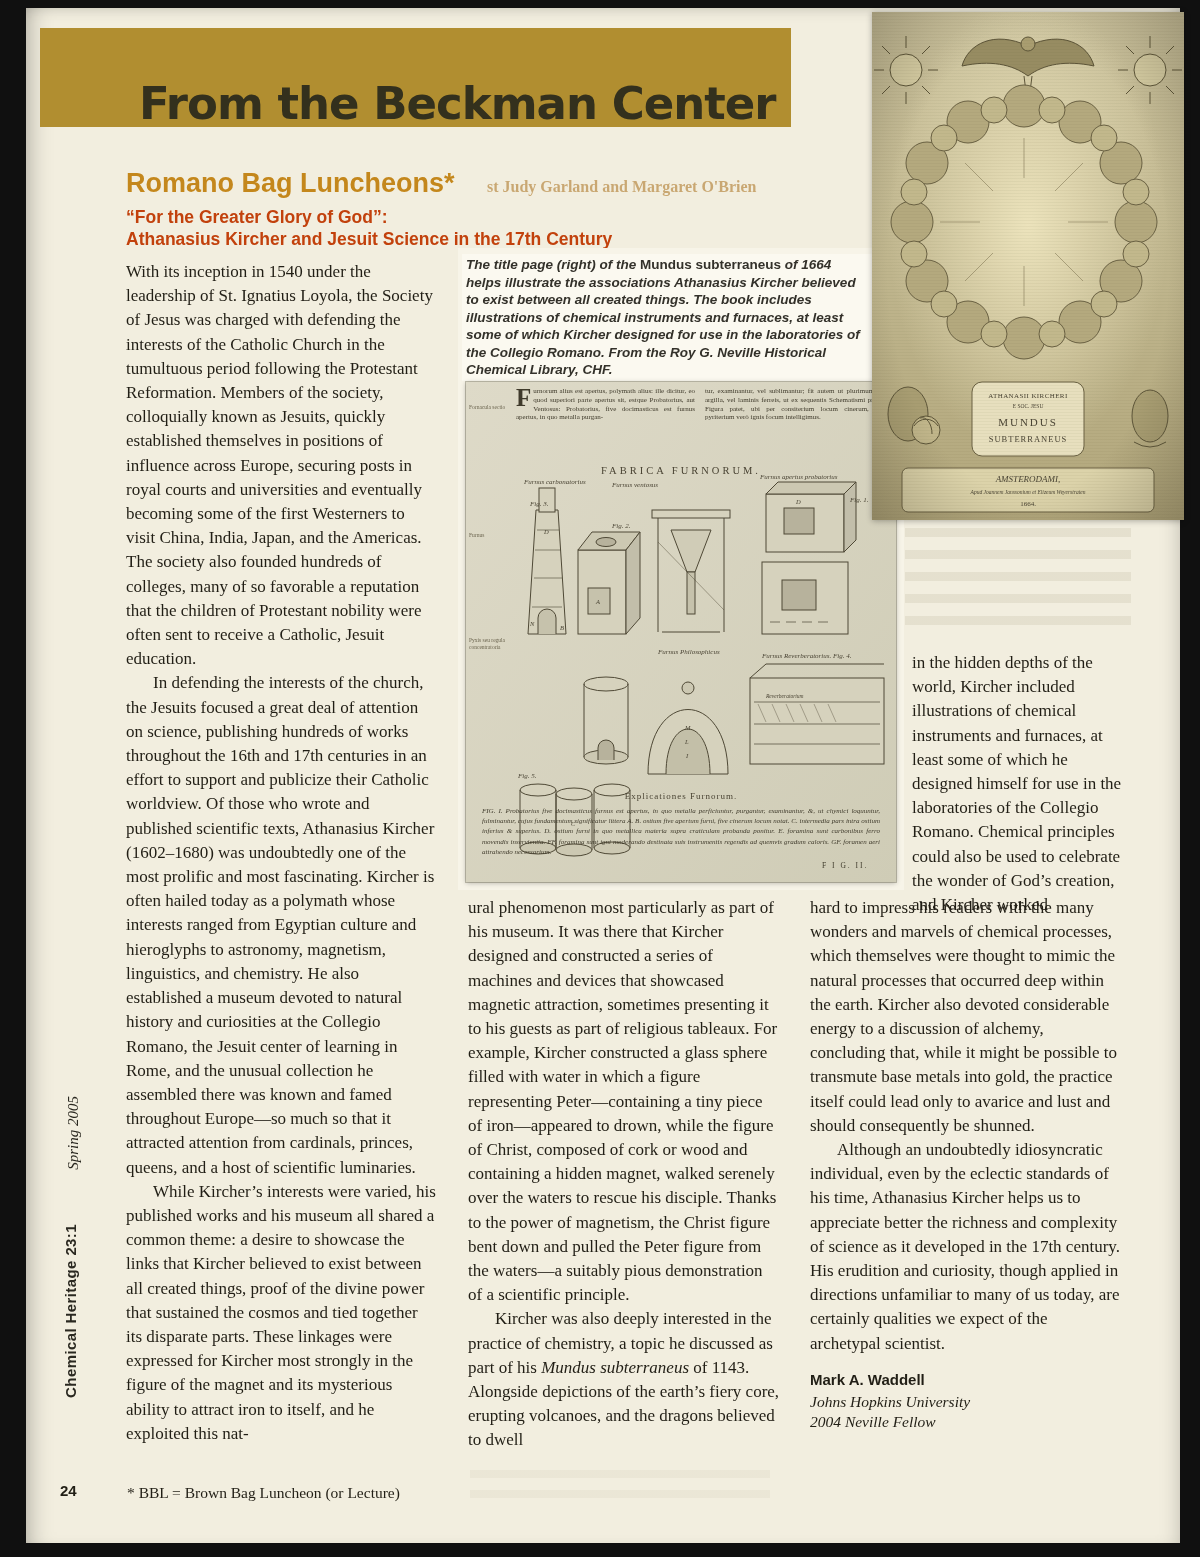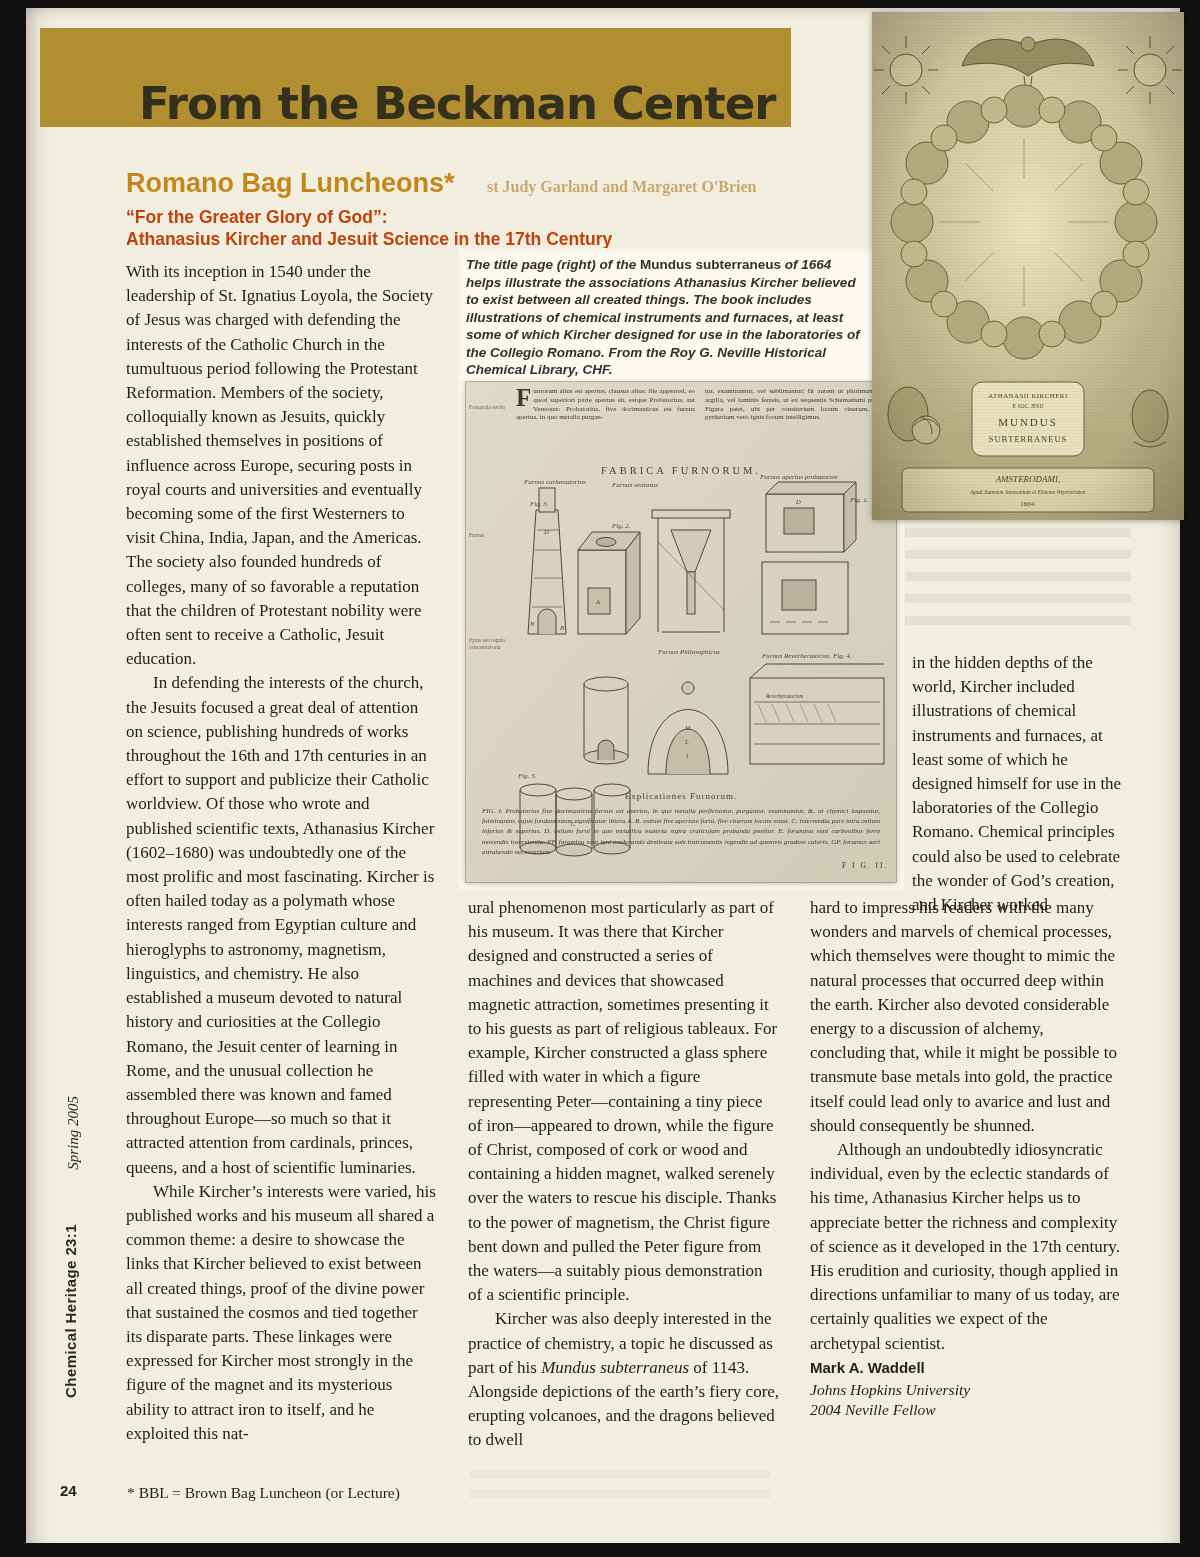--- a/index.html
+++ b/index.html
@@ -32,41 +32,41 @@
           color:#c2410c;}
   
   .bodycol{position:absolute;font-size:17px;line-height:24.2px;color:var(--body-ink,#211e15);
           text-align:left;}
   .bodycol p{margin:0;}
   .bodycol p.ind{text-indent:27px;}
   .col1{left:126px;top:260px;width:312px;}
   .col2{left:468px;top:896px;width:312px;}
   .col3n{left:912px;top:640px;width:212px;margin-top:11px;}
   .col3w{left:810px;top:896px;width:312px;}
-  .byline{margin-top:0;}
+  .byline{margin-top:12px;}
   .byline .name{font-family:"Liberation Sans",sans-serif;font-weight:bold;font-size:15px;color:#211e15;}
   .byline .affil,.byline .fellow{font-style:italic;font-size:15.5px;line-height:20px;}
   
   .white-panel{position:absolute;left:458px;top:248px;width:446px;height:642px;background:#f7f4e8;}
   .figcaption{position:absolute;left:462px;top:254px;width:402px;padding:2px 4px;
           font-family:"Liberation Sans",sans-serif;font-weight:bold;font-style:italic;
           font-size:13.5px;line-height:17.5px;color:#33312a;background:#fbf9f0;}
   .figcaption .roman{font-style:normal;}
   
   .furnace{position:absolute;left:466px;top:382px;width:430px;height:500px;
           background:var(--scan-bg,#d9d5c2);box-shadow:0 1px 5px rgba(0,0,0,.28);outline:1px solid rgba(90,85,60,.35);}
   .furnace svg{position:absolute;left:0;top:0;}
   .f-top{position:absolute;left:50px;top:5px;width:368px;height:66px;display:flex;gap:10px;overflow:hidden;
           font-size:7px;line-height:8.8px;color:#3f3a2b;text-align:justify;}
   .f-top .c{flex:1;}
   .f-drop{float:left;font-size:25px;line-height:22px;margin:0 2px 0 0;font-weight:bold;}
   .f-note{position:absolute;width:46px;font-size:5.5px;line-height:6.6px;color:#57503a;opacity:.85;}
   .f-cap{position:absolute;left:16px;top:424px;width:398px;height:54px;overflow:hidden;
           font-size:7px;line-height:10.2px;font-style:italic;color:#3f3a2b;text-align:justify;}
-  .f-figlabel{position:absolute;left:356px;top:479px;font-size:7.5px;letter-spacing:2px;color:#3f3a2b;margin-left:20px;}
+  .f-figlabel{position:absolute;left:356px;top:479px;font-size:7.5px;letter-spacing:2px;color:#3f3a2b;}
   
   .titlepage{position:absolute;left:872px;top:12px;width:312px;height:508px;
           box-shadow:0 1px 6px rgba(0,0,0,.3);}
   
   .spine{position:absolute;writing-mode:vertical-rl;transform:rotate(180deg);color:#2a2820;}
   .spine-issue{left:62px;top:1224px;font-family:"Liberation Sans",sans-serif;font-weight:bold;
           font-size:15px;letter-spacing:.4px;}
   .spine-season{left:65px;top:1096px;font-style:italic;font-size:15px;}
   .pagenum{position:absolute;left:60px;top:1482px;font-family:"Liberation Sans",sans-serif;
           font-weight:bold;font-size:15px;color:#211e15;}
@@ -189,21 +189,21 @@
         <text x="219" y="348">M</text>
         <text x="219" y="362">L</text>
         <text x="220" y="376">I</text>
         <text x="105" y="444">C</text>
         <text x="330" y="122">D</text>
       </g>
       <text x="215" y="417" text-anchor="middle" font-size="9" letter-spacing="1">Explicationes Furnorum.</text>
     </svg>
 
     <div class="f-top">
-      <div class="c"><span class="f-drop">F</span><span>urnorum alius est apertus, clausus alius: ille appeared, eo quod superiori parte apertus sit, estque Probatorius, aut Ventosus: Probatorius, five docimasticus est furnus apertus, in quo metalla purgan-</span></div>
+      <div class="c"><span class="f-drop">F</span><span>urnorum alius est apertus, polymath alius: ille dicitur, eo quod superiori parte apertus sit, estque Probatorius, aut Ventosus: Probatorius, five docimasticus est furnus apertus, in quo metalla purgan-</span></div>
       <div class="c">tur, examinantur, vel sublimantur; fit autem ut plurimum ex argilla, vel laminis ferreis, ut ex sequentis Schematismi prima Figura patet, ubi per consiterium locum cinerum, per pyriterium verò ignis focum intelligimus.</div>
     </div>
     <div class="f-note" style="left:3px;top:22px">Fornacula sectio</div>
     <div class="f-note" style="left:3px;top:150px">Furnus</div>
     <div class="f-note" style="left:3px;top:255px">Pyxis seu regula concentratoria</div>
     <div class="f-cap">FIG. I. Probatorius five docimasticus furnus est apertus, in quo metalla perficiuntur, purgantur, examinantur, &amp;, ut chymici loquuntur, fulminantur, cujus fundamentum significatur littera A. B. ostium five apertum furni, five cinerum locum notat. C. intermedia pars intra ostium inferius &amp; superius. D. ostium furni in quo metallica materia supra craticulam probanda ponitur. E. foramina sunt carbonibus ferro movendis inservientia. FF. foramina sunt igni moderando destinata suis instrumentis regendis ad quemvis gradum caloris. GF. foramen aeri attrahendo necessarium.</div>
     <span class="f-figlabel">F I G. II.</span>
   </figure>
 
   <div class="bodycol col2">

